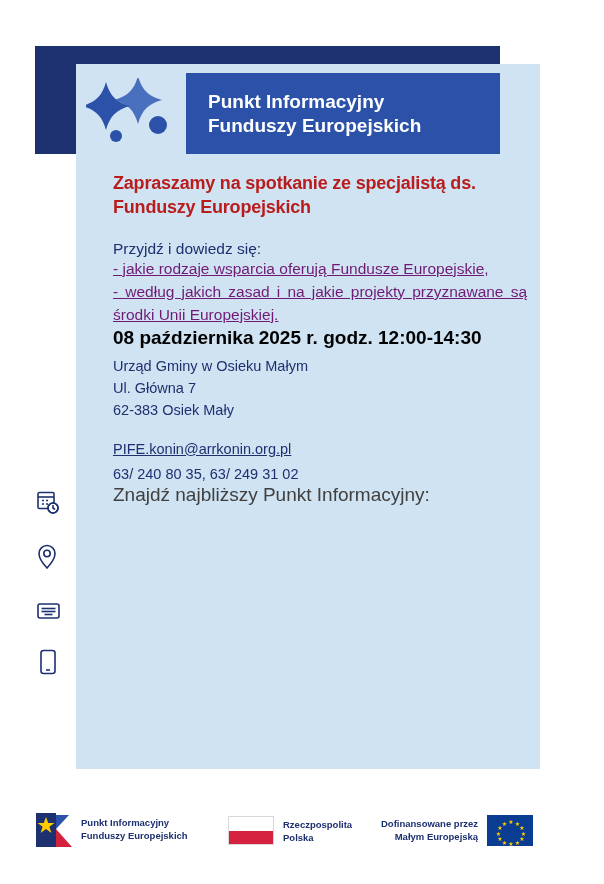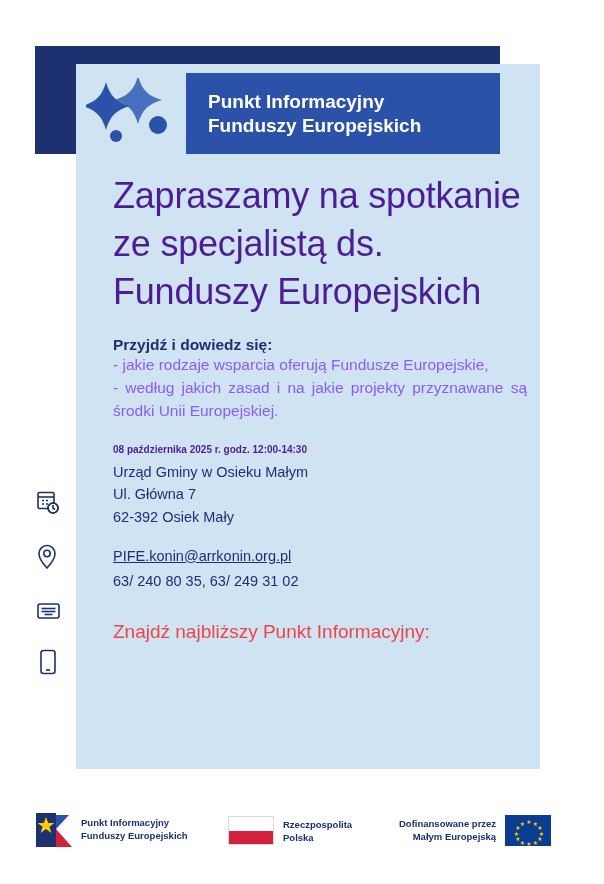--- a/index.html
+++ b/index.html
@@ -69,64 +69,63 @@
   }
 
   
   .content {
     position: absolute;
     left: 113px;
     top: 172px;
     width: 414px;
   }
   .headline {
-    color: #4c1d95;
-    font-size: 36px;
-    font-weight: normal;
+    color: #b91c1c;
+    font-size: 18px;
+    font-weight: bold;
     line-height: 1.33;
     letter-spacing: -0.2px;
   }
   .sub-bold {
     margin-top: 20px;
     color: #1d3070;
     font-size: 15.5px;
-    font-weight: bold;
+    font-weight: normal;
   }
   .body-line {
-    color: #8b5cf6;
+    color: #701a75;
     font-size: 15.5px;
     line-height: 1.48;
     text-align: justify;
+    text-decoration: underline;
   }
   .date-line {
-    margin-top: 22px;
-    color: #4c1d95;
-    font-size: 10px;
+    color: #000000;
+    font-size: 19px;
     font-weight: bold;
   }
   .addr {
     margin-top: 6px;
     color: #1d3070;
     font-size: 14.5px;
     line-height: 1.52;
   }
   .email {
     margin-top: 20px;
     color: #1d3070;
     font-size: 14.5px;
     display: inline-block;
   }
   .phone {
     margin-top: 8px;
     color: #1d3070;
     font-size: 14.5px;
   }
   .find {
-    margin-top: 30px;
-    color: #ef4444;
+    color: #404040;
     font-size: 19px;
     line-height: 1.42;
   }
 
   
   .icon-col {
     position: absolute;
     left: 36px;
     width: 34px;
   }
@@ -249,21 +248,21 @@
 
     <div class="sub-bold">Przyjdź i dowiedz się:</div>
     <div class="body-line">- jakie rodzaje wsparcia oferują Fundusze Europejskie,</div>
     <div class="body-line">- według jakich zasad i na jakie projekty przyznawane są środki Unii Europejskiej.</div>
 
     <div class="date-line">08 października 2025 r. godz. 12:00-14:30</div>
 
     <div class="addr">
       <div>Urząd Gminy w Osieku Małym</div>
       <div>Ul. Główna 7</div>
-      <div>62-392 Osiek Mały</div>
+      <div>62-383 Osiek Mały</div>
     </div>
 
     <a class="email" href="#">PIFE.konin@arrkonin.org.pl</a>
 
     <div class="phone">63/ 240 80 35, 63/ 249 31 02</div>
 
     <div class="find">
       <div>Znajdź najbliższy Punkt Informacyjny:</div>
     </div>
   </div>
@@ -287,21 +286,21 @@
   </div>
 
   <div class="logo-group" style="left:228px; top:21px;align-items:flex-end;">
     <div class="flag-pl"></div>
     <div class="logo-text">
       <div>Rzeczpospolita</div>
       <div>Polska</div>
     </div>
   </div>
 
-  <div class="logo-group" style="left:399px; top:20px;">
+  <div class="logo-group" style="left:381px; top:20px;">
     <div class="logo-text" style="text-align:right;">
       <div>Dofinansowane przez</div>
       <div>Małym Europejską</div>
     </div>
     <div class="flag-eu">
       <span class="eu-star" style="left:21px;  top:4px;">★</span>
       <span class="eu-star" style="left:27.5px;top:5.5px;">★</span>
       <span class="eu-star" style="left:32px;  top:10px;">★</span>
       <span class="eu-star" style="left:33.5px;top:16px;">★</span>
       <span class="eu-star" style="left:32px;  top:21px;">★</span>

